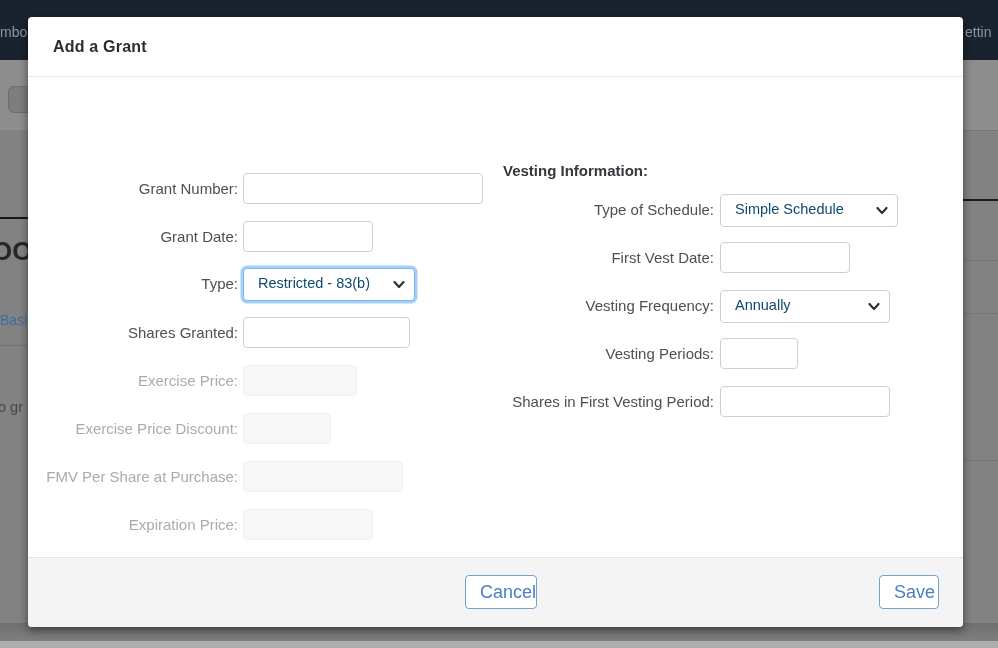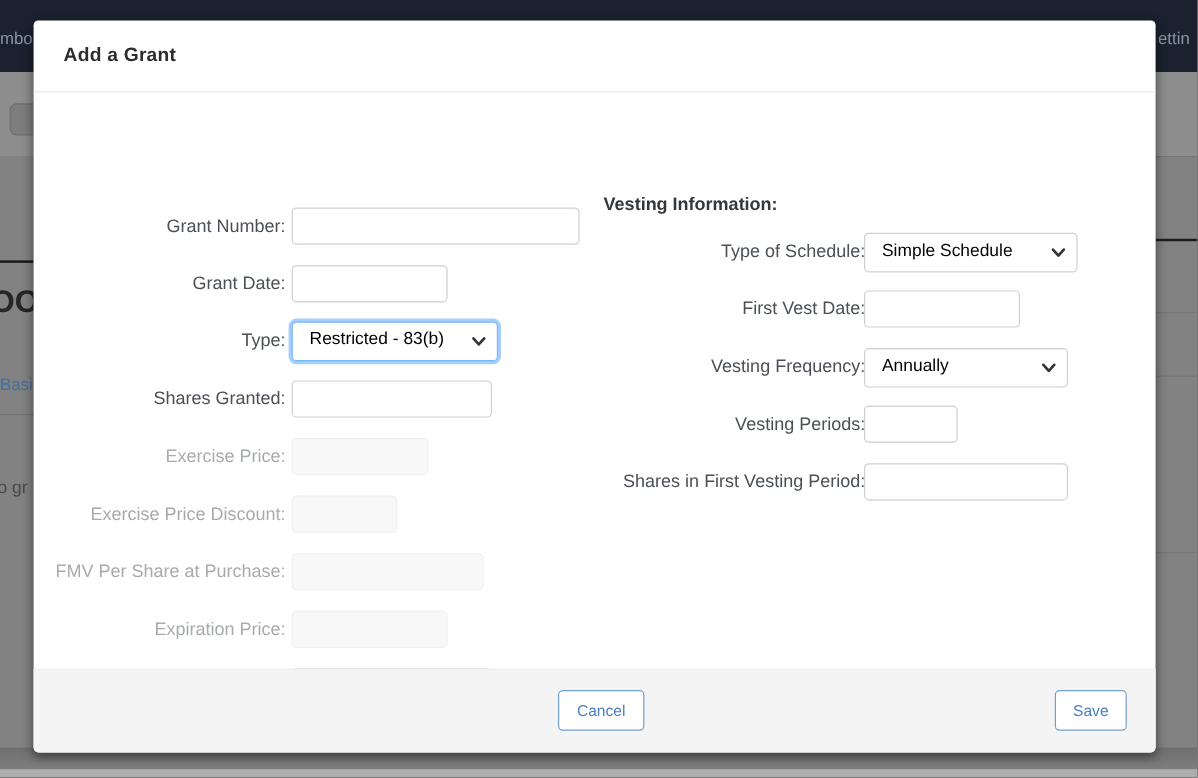--- a/index.html
+++ b/index.html
@@ -49,49 +49,49 @@
     background:#f4f4f4; border-top:1px solid #e6e6e6; border-radius:0 0 4px 4px;
   }
 
   
   .row { position:absolute; height:34px; }
   .flabel {
     position:absolute; top:7px; font-size:15px; color:#4a5056; white-space:nowrap;
     text-align:right;
   }
   .flabel.left-col { right:725px; }
-  .flabel.right-col { right:242px; }
+  .flabel.right-col { right:249px; }
   .flabel.disabled { color:#a8abae; }
   .tinput {
     position:absolute; height:31px; border:1px solid #cbd0d5; border-radius:4px;
     background:#fff; font-family:"Liberation Sans",sans-serif; font-size:14.5px; color:#3f454b;
     padding:0 8px; outline:none;
   }
   .tinput:disabled { background:#f8f8f8; border-color:#f0f0f0; }
   .tinput.num { text-align:right; font-size:15px; }
   .fselect {
     position:absolute; height:33px; border:1px solid #cbd0d5; border-radius:4px;
     background:#fff; display:flex; align-items:center; padding:0 28px 4px 14px;
-    font-size:14.5px; color:#000000; cursor:pointer;
+    font-size:14.5px; color:#0c4a6e; cursor:pointer;
   }
   .fselect.focused {
     border:1px solid #79b7f5;
     box-shadow:0 0 0 2.5px rgba(92,166,250,.55);
   }
   .fselect .chev { position:absolute; right:9px; top:11px; width:12px; height:10px; }
 
   .section-heading {
     position:absolute; left:475px; top:84px; font-size:15px; font-weight:700; color:#33383d;
   }
 
   
   .btn {
     position:absolute; top:17px; height:34px; background:#fff;
     border:1px solid #72a0cf; border-radius:4px; color:#4a7fc1;
-    font-family:"Liberation Sans",sans-serif; font-size:13px; padding:0 14px; cursor:pointer;
+    font-family:"Liberation Sans",sans-serif; font-size:18px; padding:0 14px; cursor:pointer;
   }
   .btn-cancel { left:437px; width:72px; }
   .btn-save { right:24px; width:60px; }
 </style>
 </head>
 <body>
 
 <div class="viewport">
 
   <div class="backdrop">

